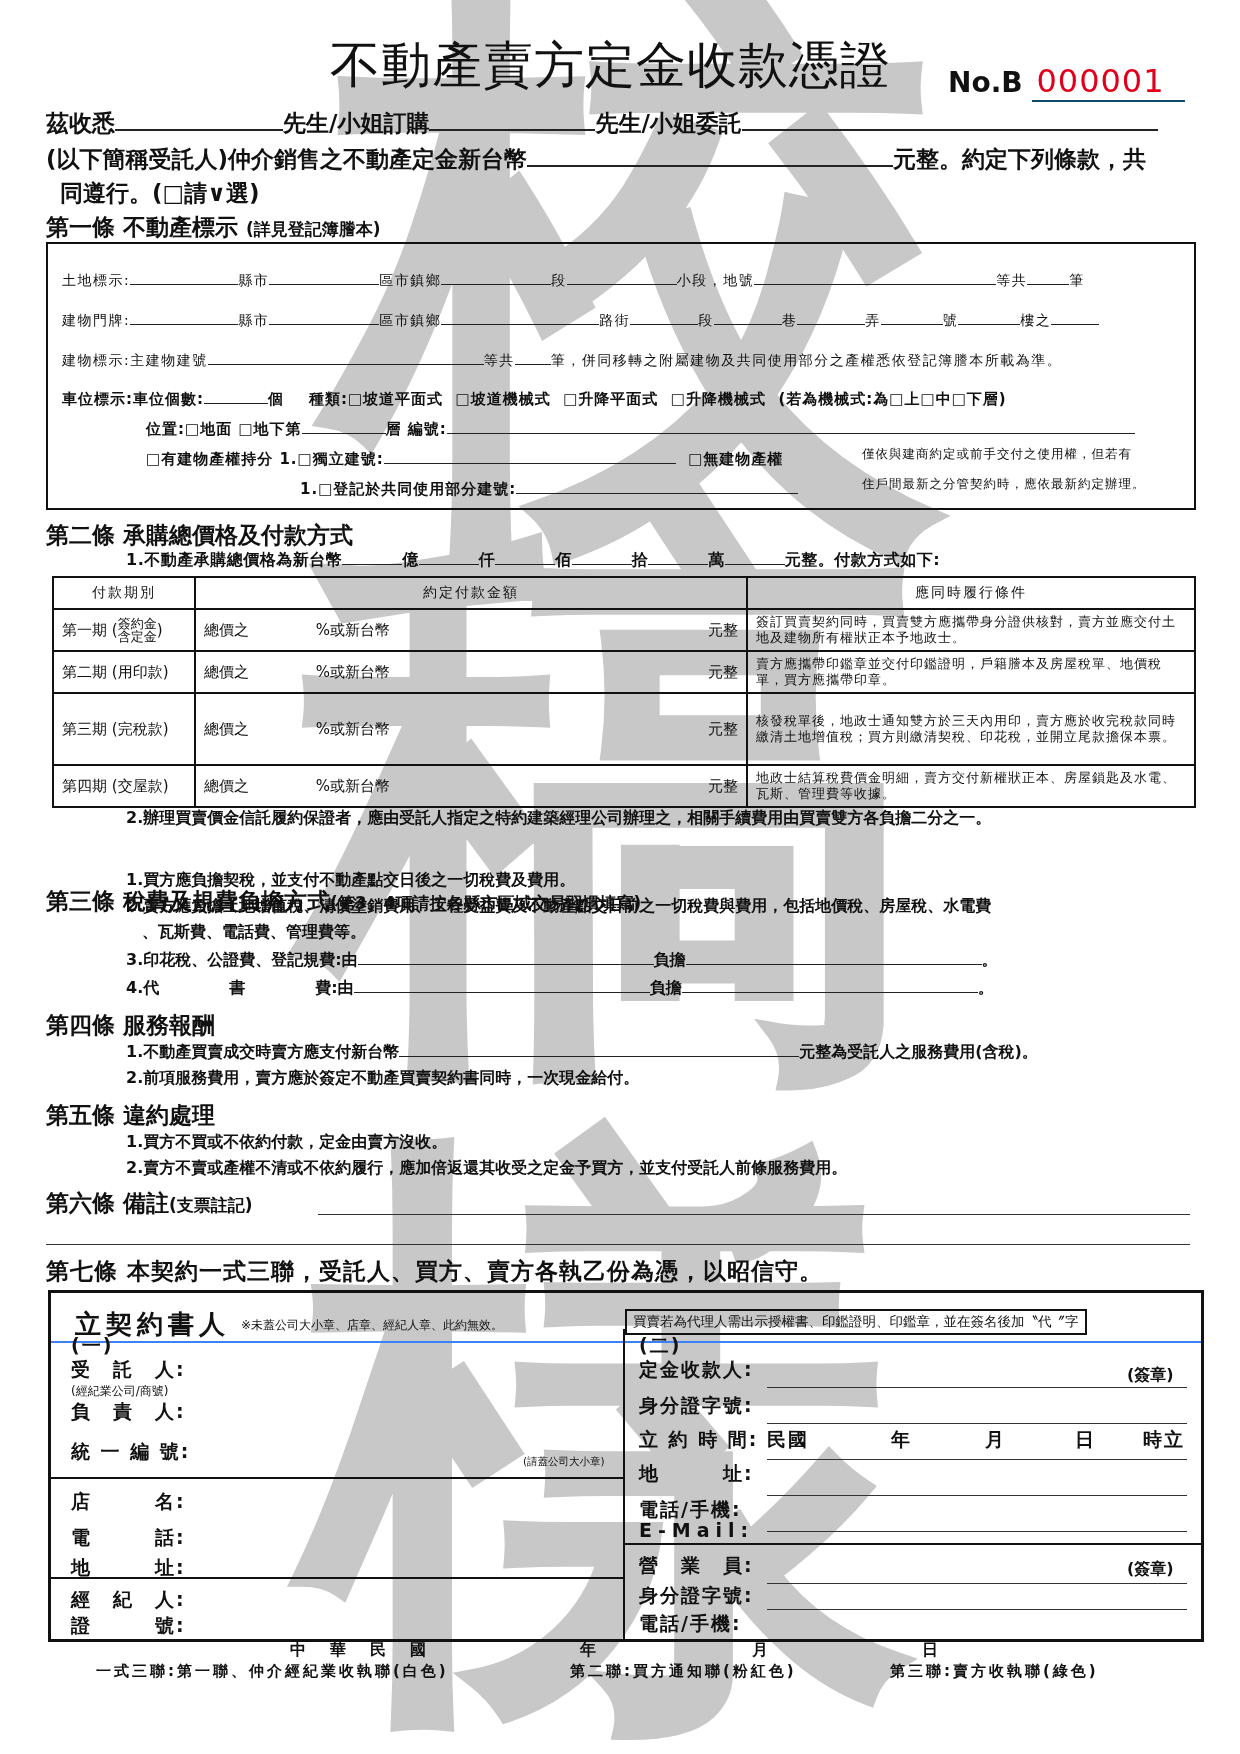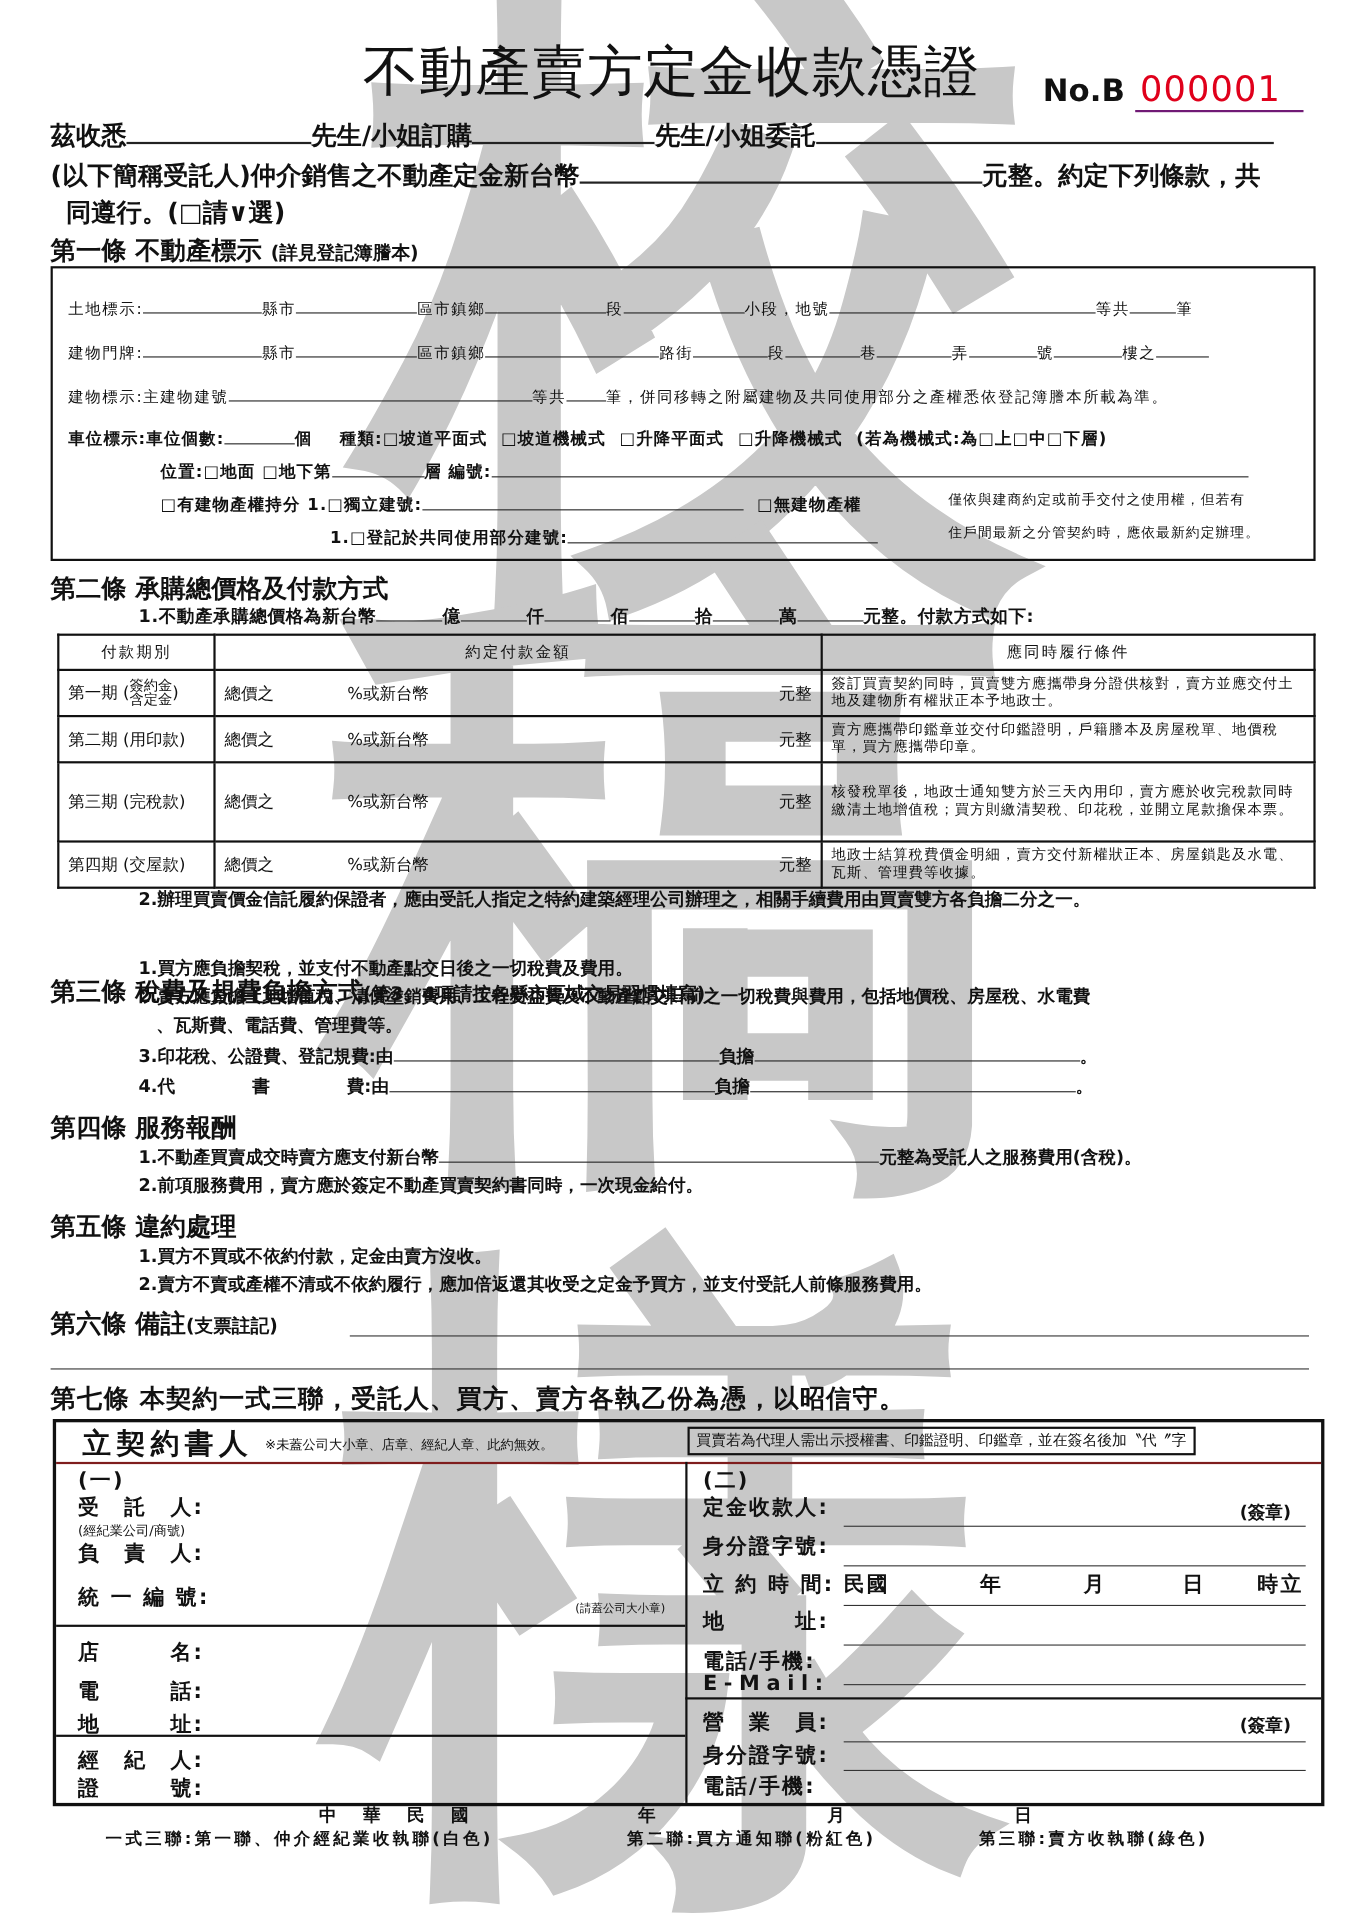--- a/index.html
+++ b/index.html
@@ -7,37 +7,37 @@
          font-family: "DejaVu Sans", "Liberation Sans", sans-serif; color: #111; }
   .wm { position: absolute; color: #c8c8c8; font-family: "DejaVu Sans", sans-serif; font-weight: bold;
         line-height: 1; z-index: 0; user-select: none; }
   .wm1 { left: 330px; top: -60px; font-size: 620px; }
   .wm2 { left: 300px; top: 480px; font-size: 620px; }
   .wm3 { left: 300px; top: 1130px; font-size: 620px; }
   .page { position: absolute; left: 0; top: 0; width: 1240px; height: 1754px; z-index: 1; }
   .abs { position: absolute; white-space: nowrap; }
   .title { left: 330px; top: 32px; font-size: 50px; letter-spacing: 1px; font-weight: normal; }
   .serial { left: 948px; top: 62px; font-size: 28px; font-weight: bold; }
-  .serial .num { color: #e0001b; font-weight: normal; font-size: 32px; border-bottom: 2px solid #701a75; padding: 0 20px 0 4px; letter-spacing: 1px; }
+  .serial .num { color: #e0001b; font-weight: normal; font-size: 32px; border-bottom: 2px solid #0c4a6e; padding: 0 20px 0 4px; letter-spacing: 1px; }
   .lead { font-size: 23px; font-weight: bold; }
   .ul { display: inline-block; border-bottom: 2px solid #222; vertical-align: baseline; height: 1px; }
   .h2 { font-size: 23px; font-weight: bold; }
   .h2 small { font-size: 17px; font-weight: bold; }
   .box { position: absolute; border: 2px solid #111; }
   .f14 { font-size: 14px; letter-spacing: 1.5px; }
   .f15 { font-size: 15px; letter-spacing: 1px; font-weight: bold; }
   .f13 { font-size: 12.5px; letter-spacing: 1px; }
   .t-ul { display: inline-block; border-bottom: 1.5px solid #222; height: 1px; vertical-align: baseline; }
   table.pay { position: absolute; left: 52px; top: 576px; width: 1144px; border-collapse: collapse; font-size: 15px; }
   table.pay td { border: 2px solid #111; padding: 0 8px; vertical-align: middle; }
   table.pay .hd td { height: 30px; text-align: center; letter-spacing: 2px; font-size: 14px; }
   .cond { font-size: 13px; letter-spacing: 1px; line-height: 16px; }
   .amt { display: flex; justify-content: space-between; }
   .sig { position: absolute; left: 48px; top: 1290px; width: 1150px; height: 346px; border: 3px solid #111; }
-  .sig .hdr { position: absolute; left: 0; top: 0; width: 100%; height: 36px; border-bottom: 2px solid #7f1d1d; text-align: center; }
+  .sig .hdr { position: absolute; left: 0; top: 12px; width: 100%; height: 36px; border-bottom: 2px solid #3b82f6; text-align: center; }
   .lbl { font-size: 19px; font-weight: bold; letter-spacing: 2px; }
   .line { position: absolute; border-bottom: 1.5px solid #333; height: 0; }
 </style>
 </head>
 <body>
 
 <div class="wm wm1">校</div>
 <div class="wm wm2">稿</div>
 <div class="wm wm3">樣</div>
 

